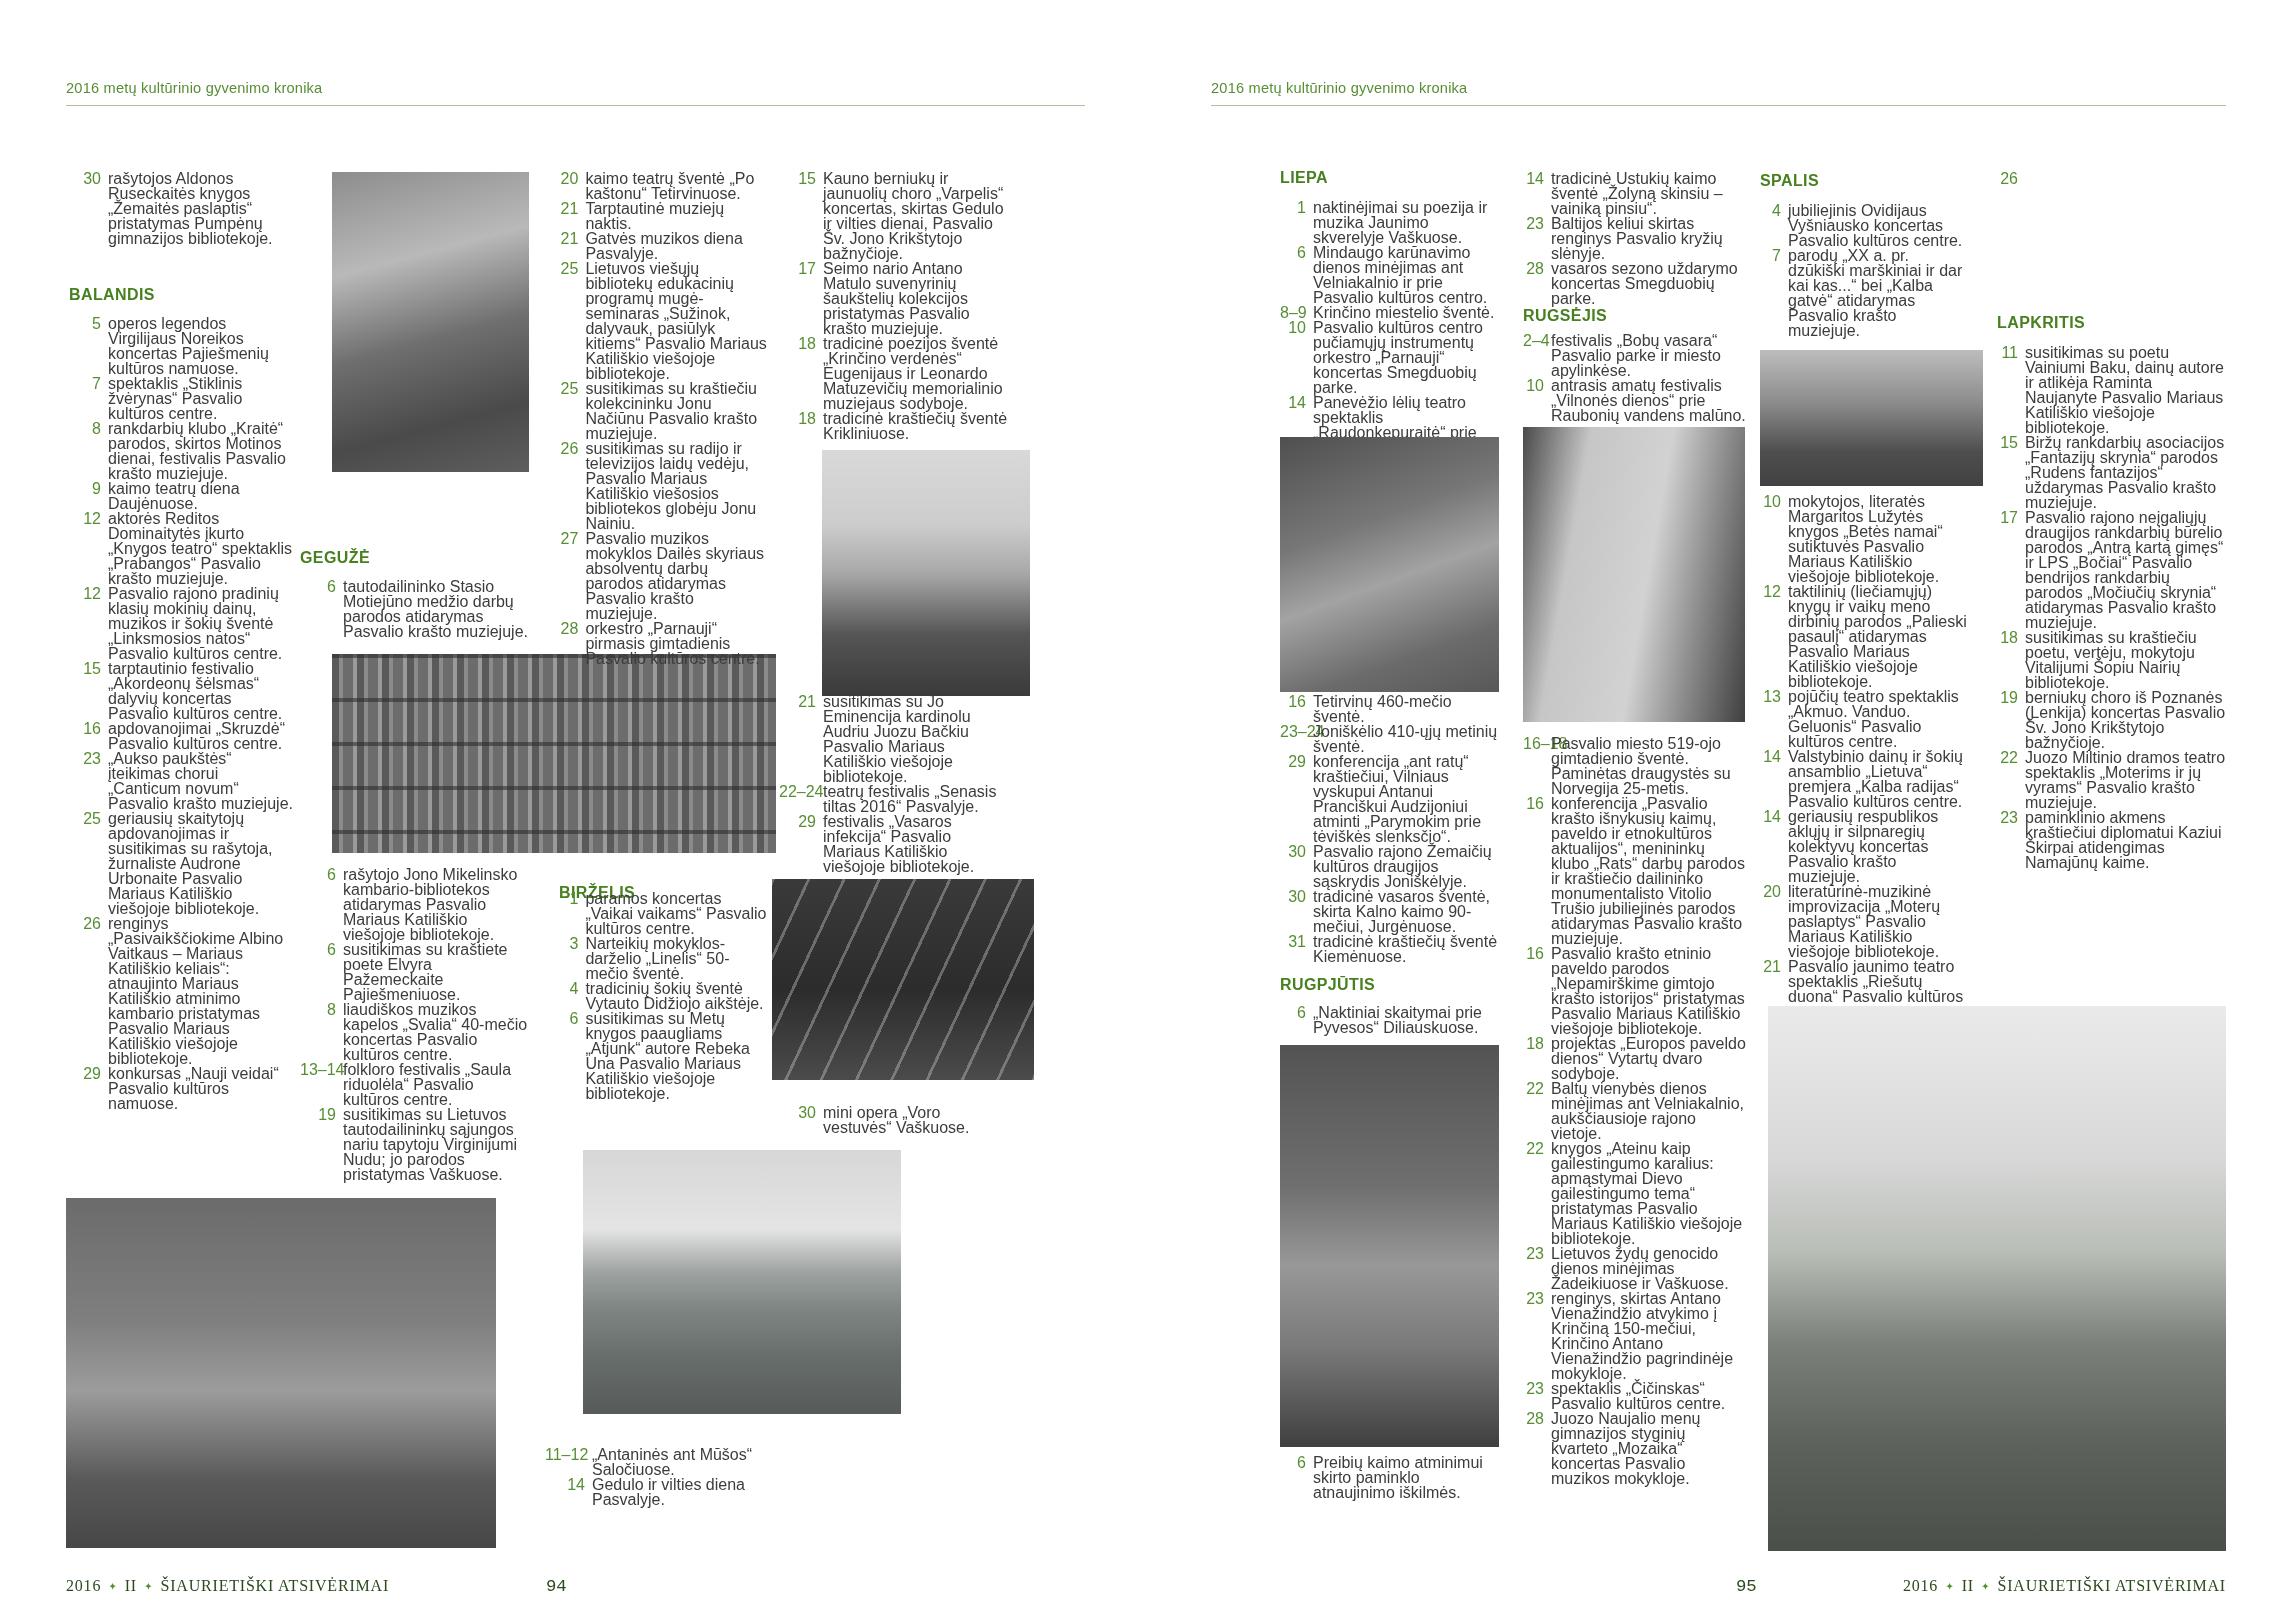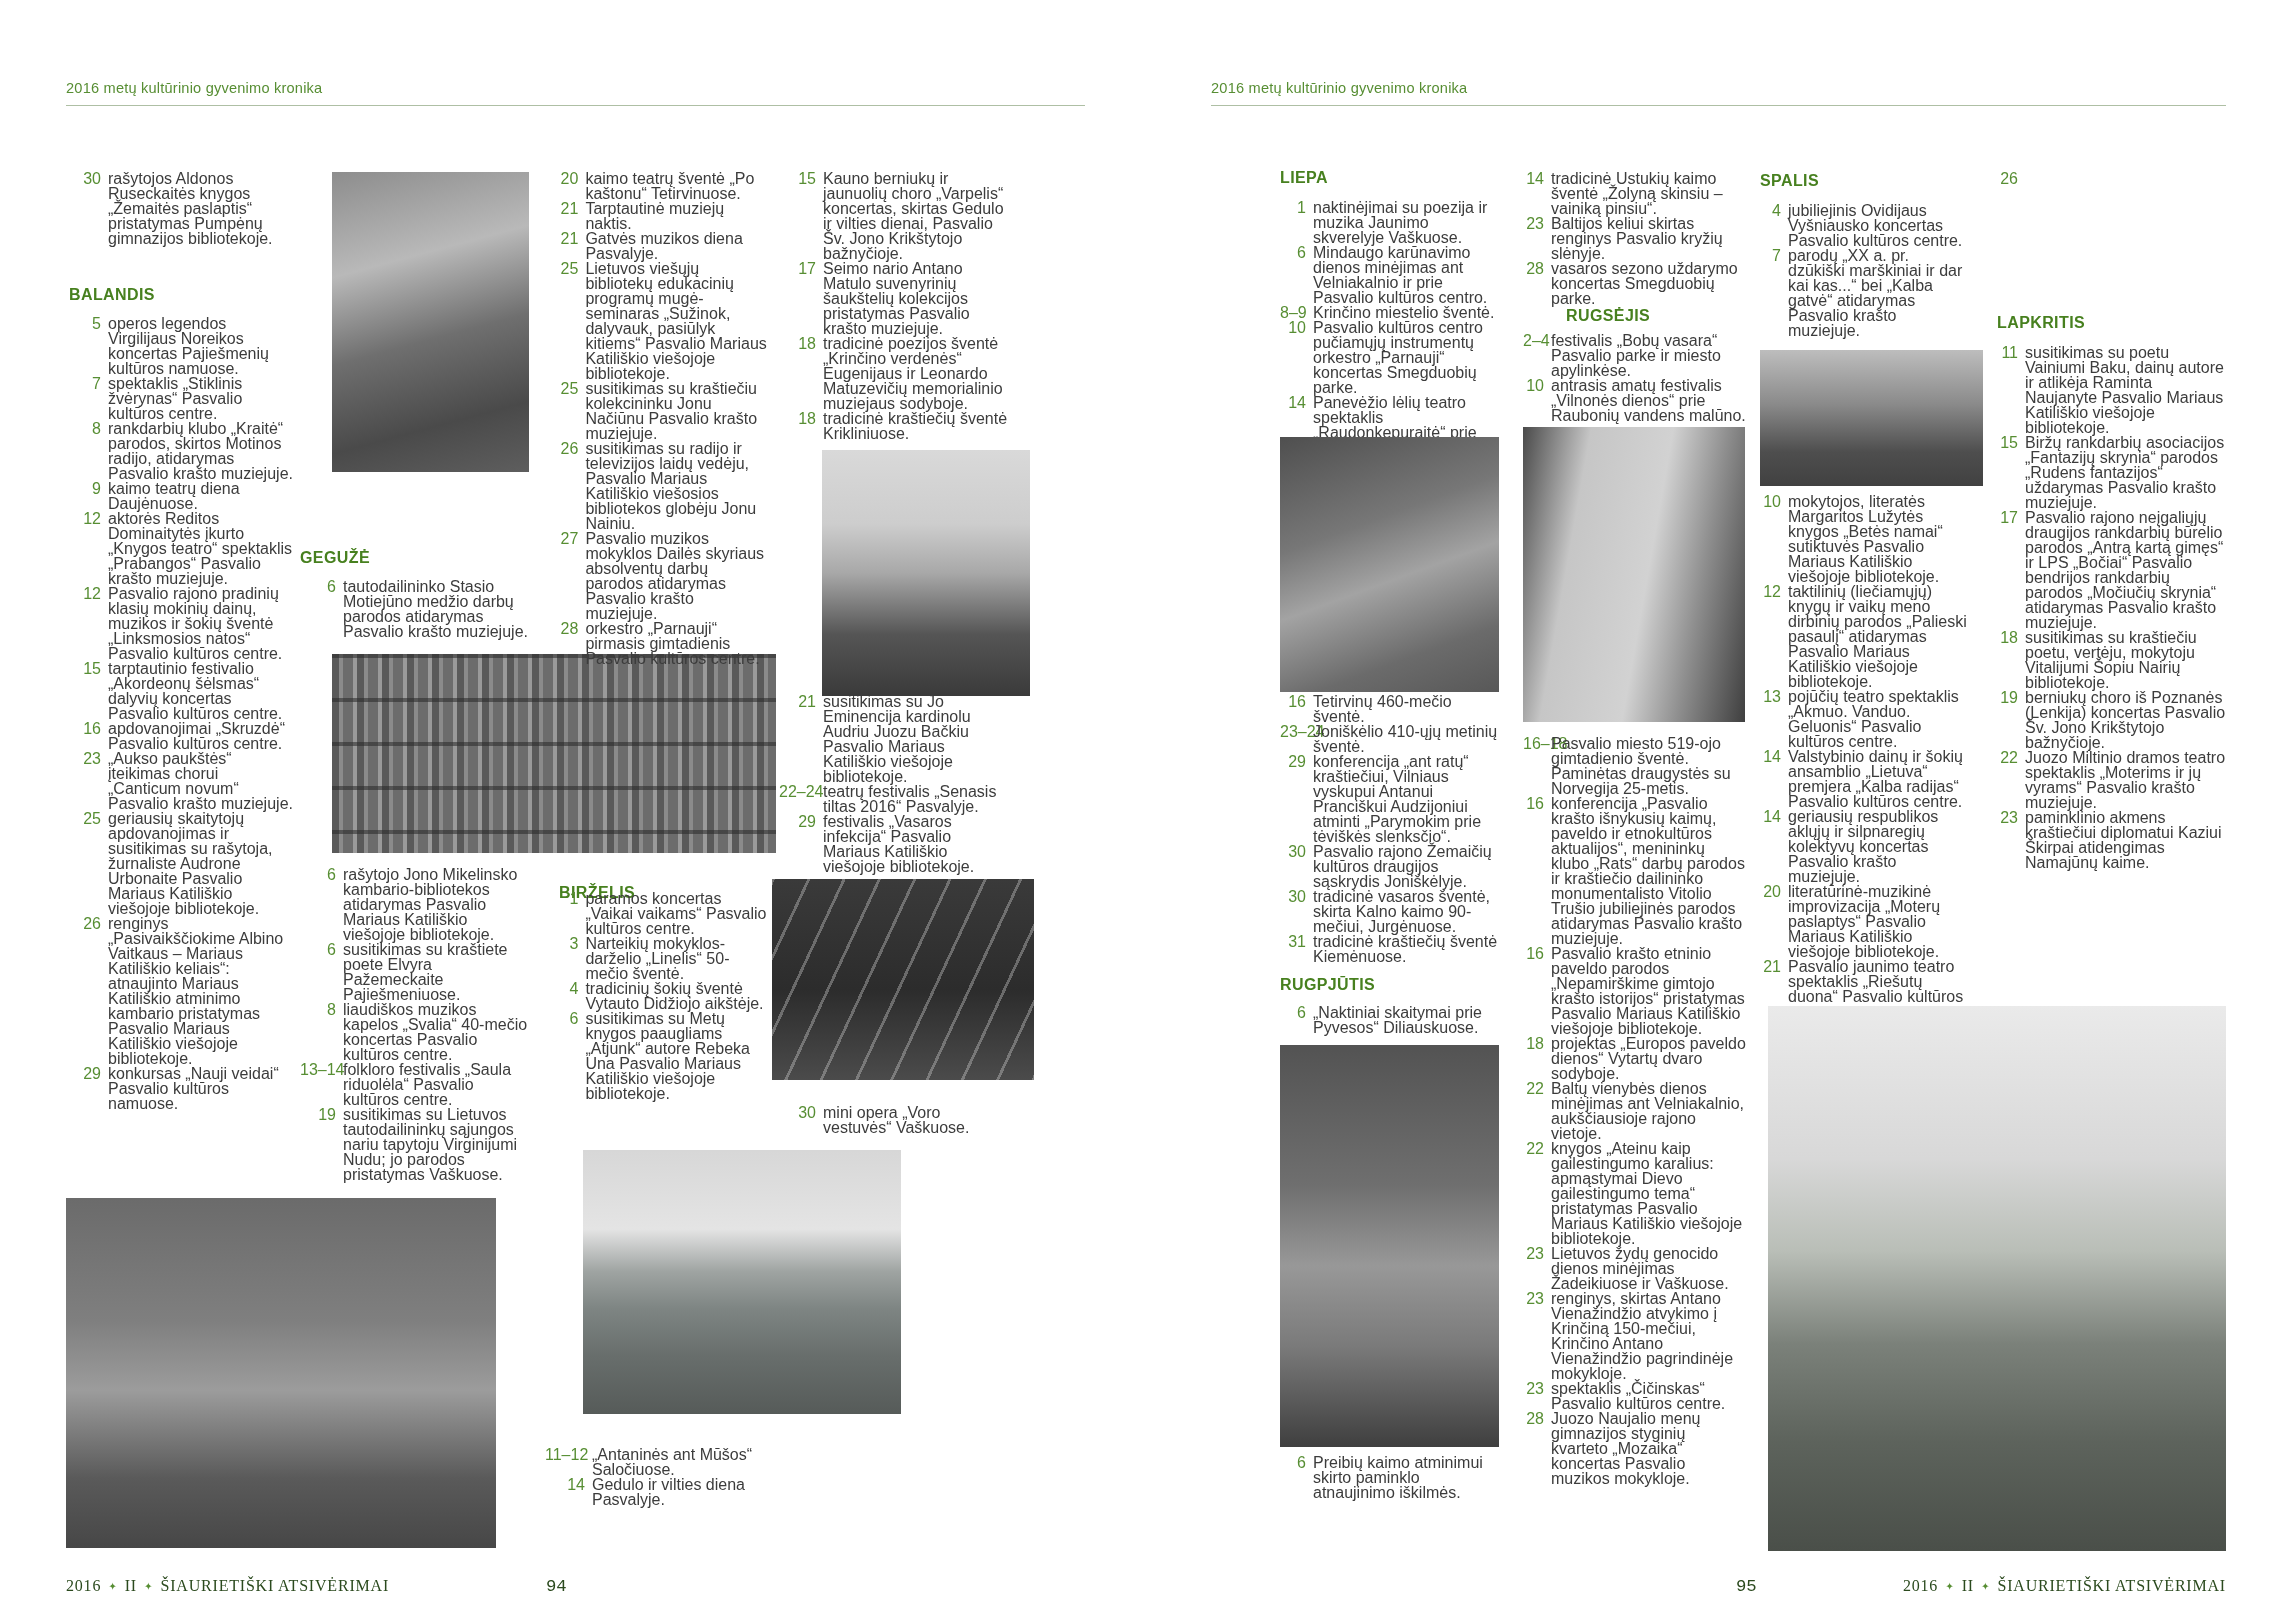--- a/index.html
+++ b/index.html
@@ -55,21 +55,21 @@
       <div class="entry">
         <span class="num">5</span>
         <span class="txt">operos legendos Virgilijaus Noreikos koncertas Pajiešmenių kultūros namuose.</span>
       </div>
       <div class="entry">
         <span class="num">7</span>
         <span class="txt">spektaklis „Stiklinis žvėrynas“ Pasvalio kultūros centre.</span>
       </div>
       <div class="entry">
         <span class="num">8</span>
-        <span class="txt">rankdarbių klubo „Kraitė“ parodos, skirtos Motinos radijo, atidarymas Pasvalio krašto muziejuje.</span>
+        <span class="txt">rankdarbių klubo „Kraitė“ parodos, skirtos Motinos dienai, festivalis Pasvalio krašto muziejuje.</span>
       </div>
       <div class="entry">
         <span class="num">9</span>
         <span class="txt">kaimo teatrų diena Daujėnuose.</span>
       </div>
       <div class="entry">
         <span class="num">12</span>
         <span class="txt">aktorės Reditos Dominaitytės įkurto „Knygos teatro“ spektaklis „Prabangos“ Pasvalio krašto muziejuje.</span>
       </div>
       <div class="entry">
@@ -328,21 +328,21 @@
       </div>
       <div class="entry">
         <span class="num">23</span>
         <span class="txt">Baltijos keliui skirtas renginys Pasvalio kryžių slėnyje.</span>
       </div>
       <div class="entry">
         <span class="num">28</span>
         <span class="txt">vasaros sezono uždarymo koncertas Smegduobių parke.</span>
       </div>
     </div>
-  <div class="month" style="left:1566px;top:307px">RUGSĖJIS</div>
+  <div class="month" style="left:1523px;top:307px">RUGSĖJIS</div>
   <div class="list" style="left:1523px;top:333px;width:223px;--numw:21px">
       <div class="entry">
         <span class="num">2–4</span>
         <span class="txt">festivalis „Bobų vasara“ Pasvalio parke ir miesto apylinkėse.</span>
       </div>
       <div class="entry">
         <span class="num">10</span>
         <span class="txt">antrasis amatų festivalis „Vilnonės dienos“ prie Raubonių vandens malūno.</span>
       </div>
     </div>

